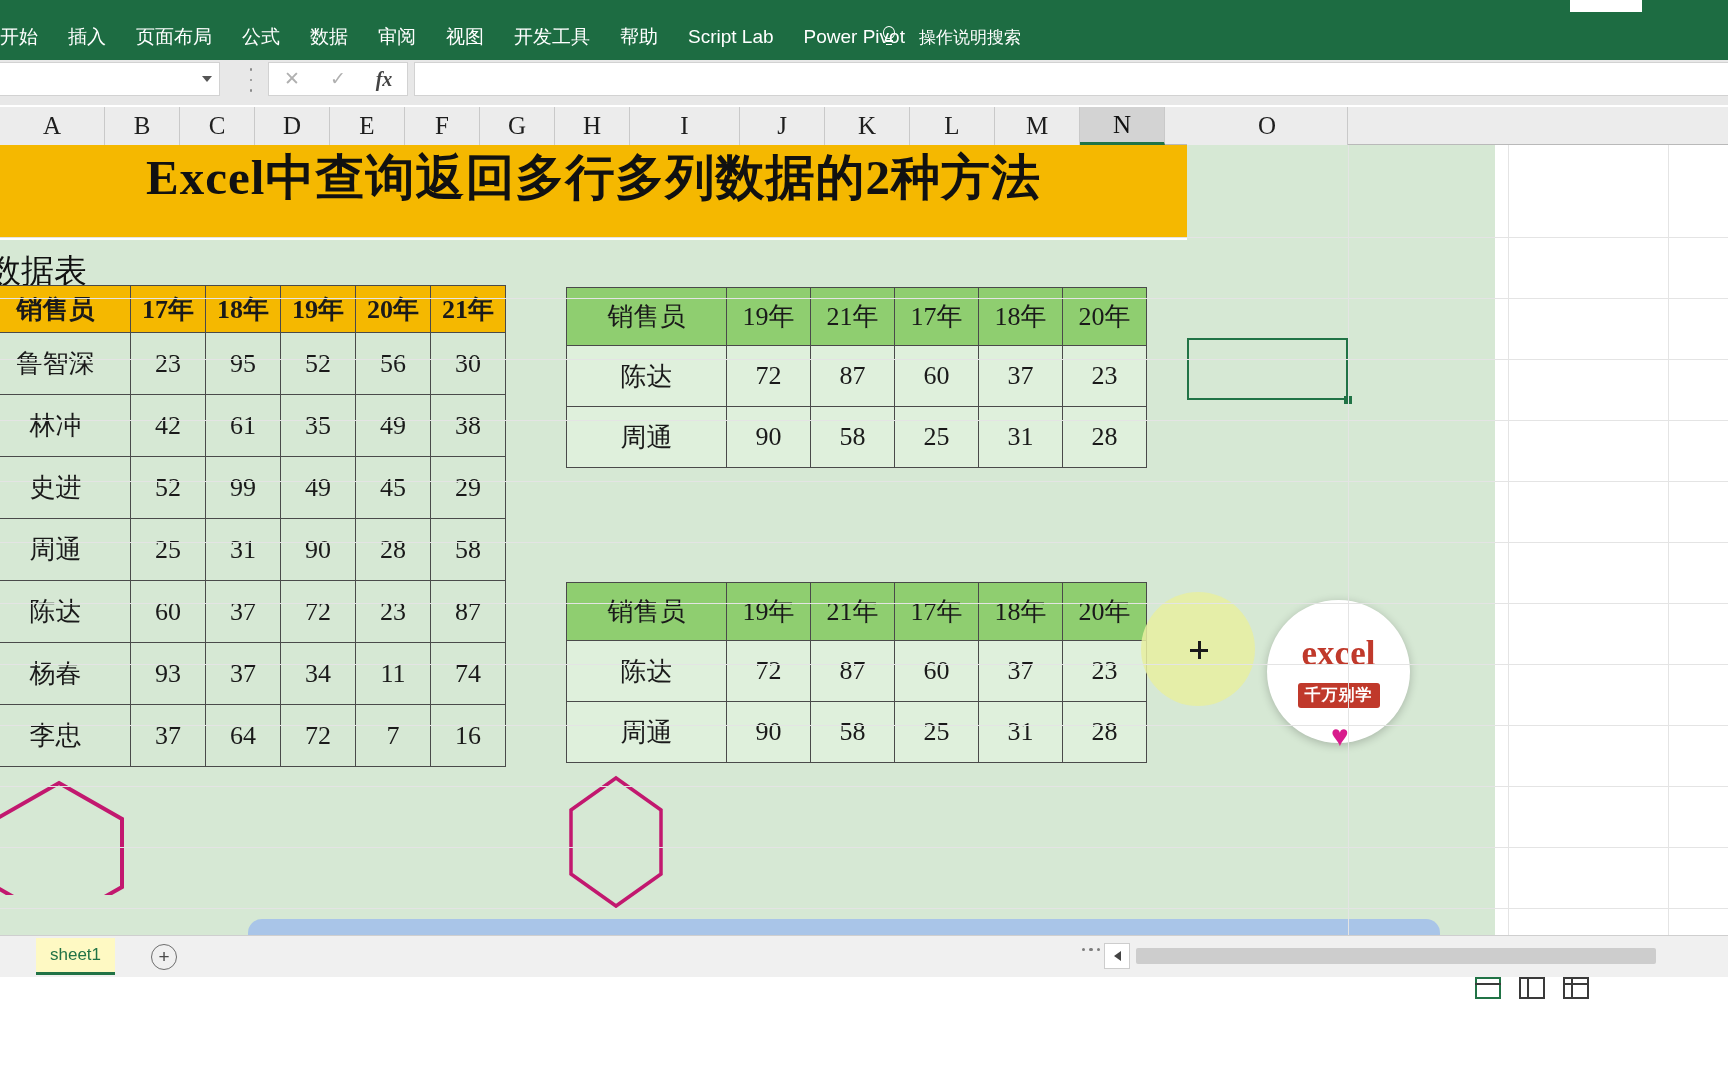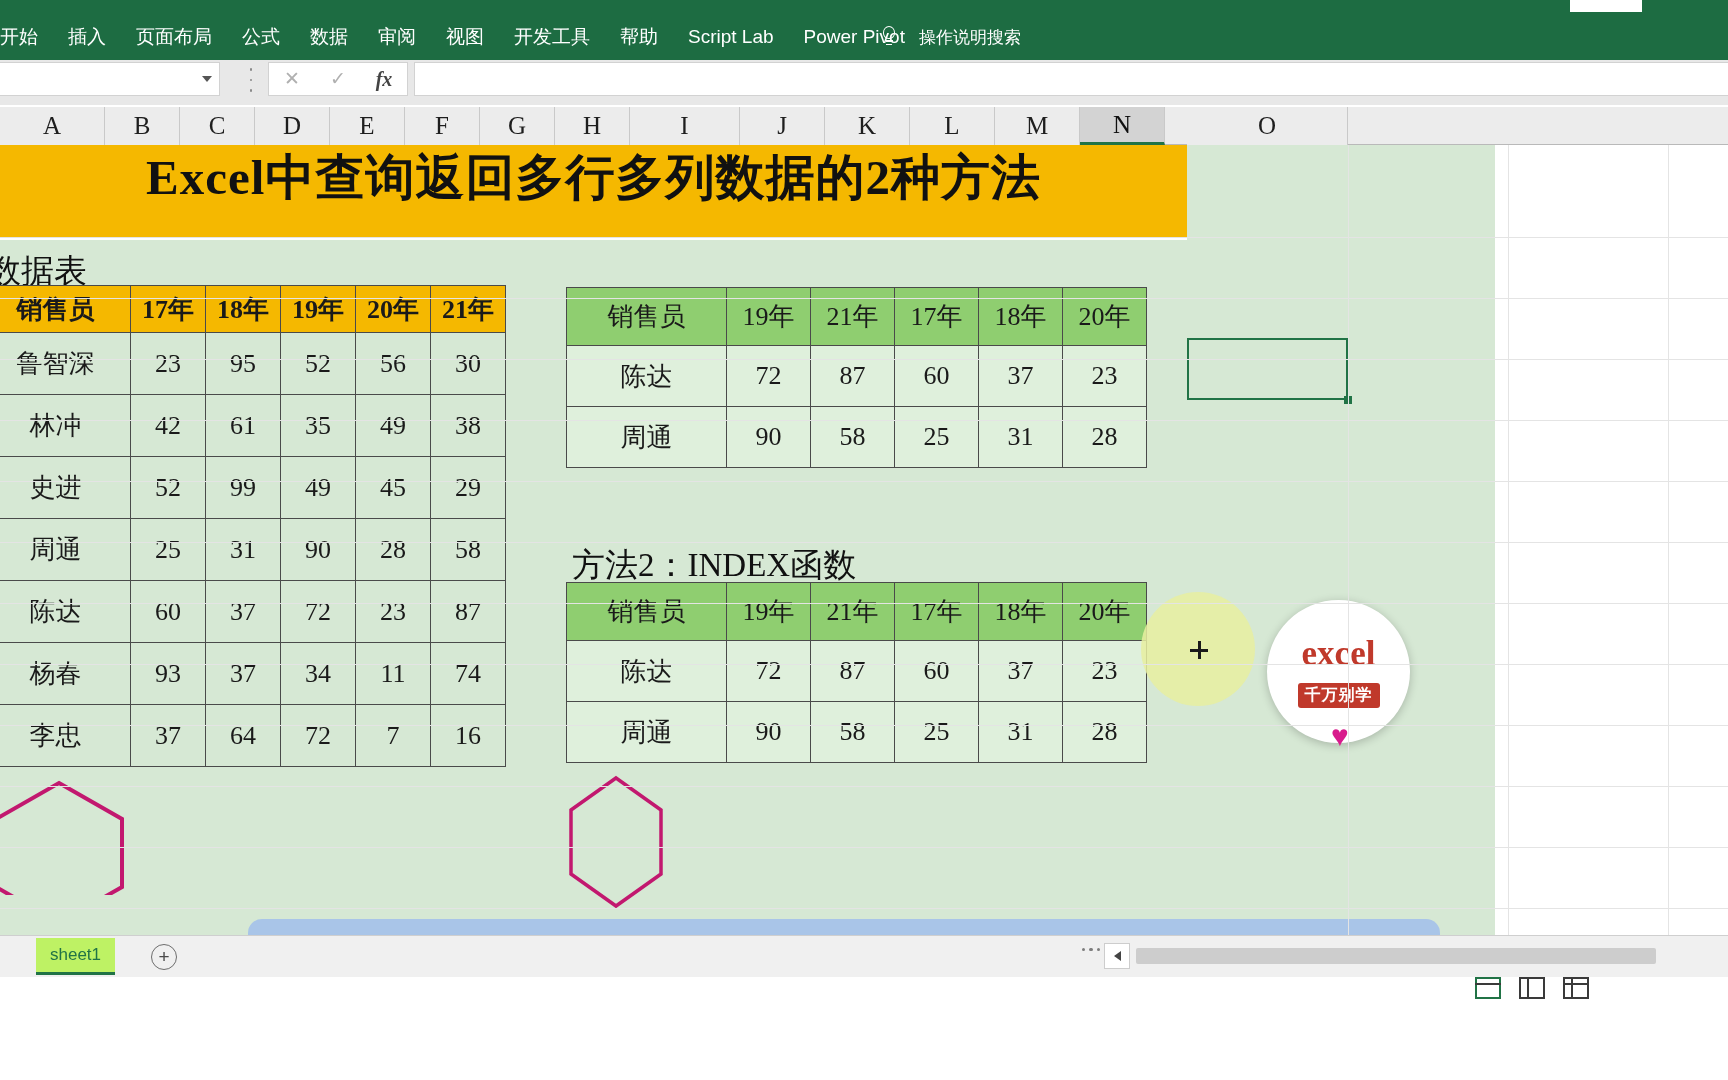--- a/index.html
+++ b/index.html
@@ -216,21 +216,21 @@
   .hex-svg { position: absolute; }
 
   
   #sheetbar {
     position: absolute; left: 0; top: 935px; width: 1728px; height: 42px;
     background: #f0f0f0; border-top: 1px solid #cfcfcf;
     display: flex; align-items: center;
   }
   #tab-sheet1 {
     margin-left: 36px; padding: 4px 14px; font-size: 17px; color: #217346;
-    border-bottom: 3px solid #217346; background: #bef264; line-height: 26px;
+    border-bottom: 3px solid #217346; background: #fef9c3; line-height: 26px;
   }
   #add-sheet {
     margin-left: 36px; width: 26px; height: 26px; border-radius: 50%;
     border: 1.6px solid #6d6d6d; color: #4a4a4a; font-size: 19px;
     display: flex; align-items: center; justify-content: center; line-height: 0;
   }
   #hdots {
     position: absolute; left: 1082px; top: 948px; width: 18px; height: 5px;
     display: flex; justify-content: space-between;
   }
@@ -334,21 +334,20 @@
 <div id="sheet">
 
   <div id="fill-green"></div>
   <div id="fill-green-right"></div>
 
   <div id="title-banner">
     <div class="t">Excel中查询返回多行多列数据的2种方法</div>
   </div>
 
   <div class="sec-label" style="left:-12px; top:104px;">数据表</div>
-  <div class="sec-label" style="left:572px; top:398px;">方法2：INDEX函数</div>
 
   <table class="xl" id="tbl-data">
     <tbody id="tbl-data-body">
         <tr class="hdr">
           <td class="name">销售员</td>
           <td class="num">17年</td>
           <td class="num">18年</td>
           <td class="num">19年</td>
           <td class="num">20年</td>
           <td class="num">21年</td>

